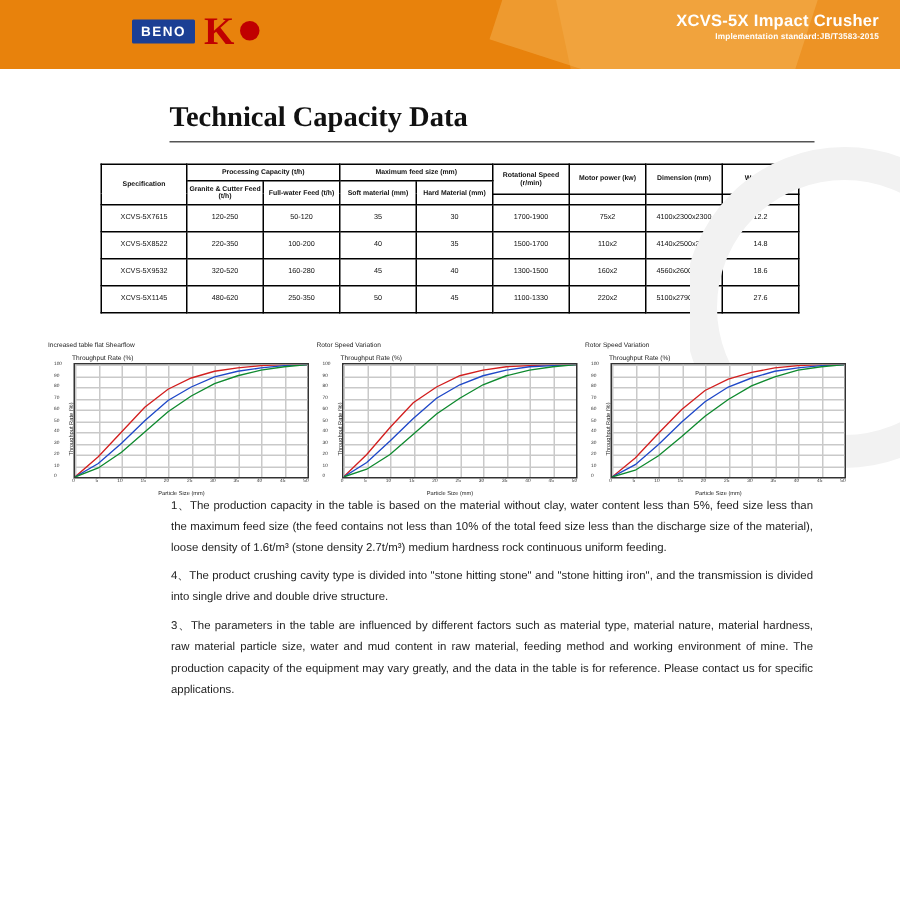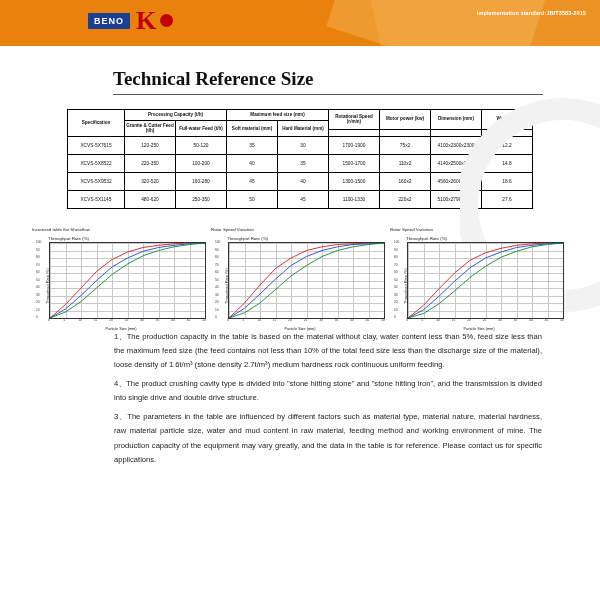--- a/index.html
+++ b/index.html
@@ -131,28 +131,29 @@
 
   <div class="header">
     <div class="swoosh"></div>
     <div class="swoosh2"></div>
     <div class="logo-wrap">
       <span class="logo-beno">BENO</span>
       <span class="logo-k">K</span>
       <span class="logo-dot"></span>
     </div>
     <div class="hdr-right">
+      <div class="hdr-title">XCVS-5X Impact Crusher</div>
       <div class="hdr-sub">Implementation standard:JB/T3583-2015</div>
     </div>
   </div>
 
   <div class="content">
     <div class="watermark"></div>
 
-    <div class="doc-title">Technical Reference Size</div>
+    <div class="doc-title">Technical Capacity Data</div>
     <div class="title-rule"></div>
 
     <table class="spec">
       <thead>
         <tr>
           <th class="th-spec" rowspan="3">Specification</th>
           <th colspan="2">Processing Capacity (t/h)</th>
           <th colspan="2">Maximum feed size (mm)</th>
           <th rowspan="2">Rotational Speed (r/min)</th>
           <th rowspan="2">Motor power (kw)</th>

